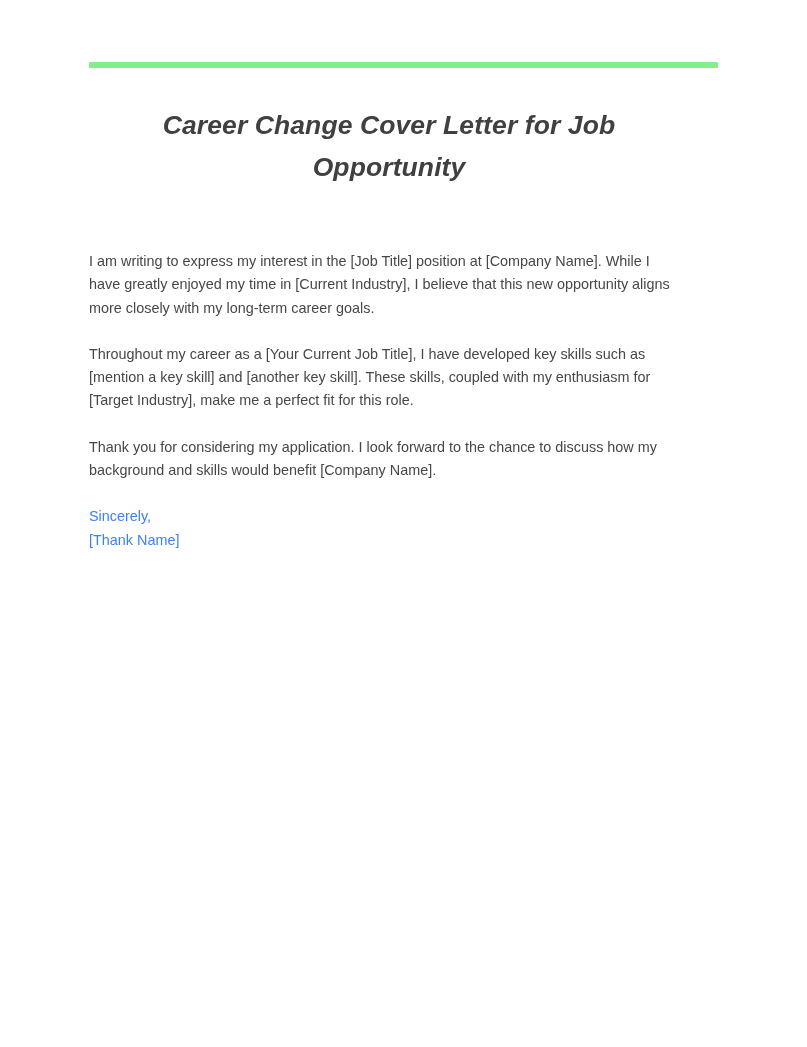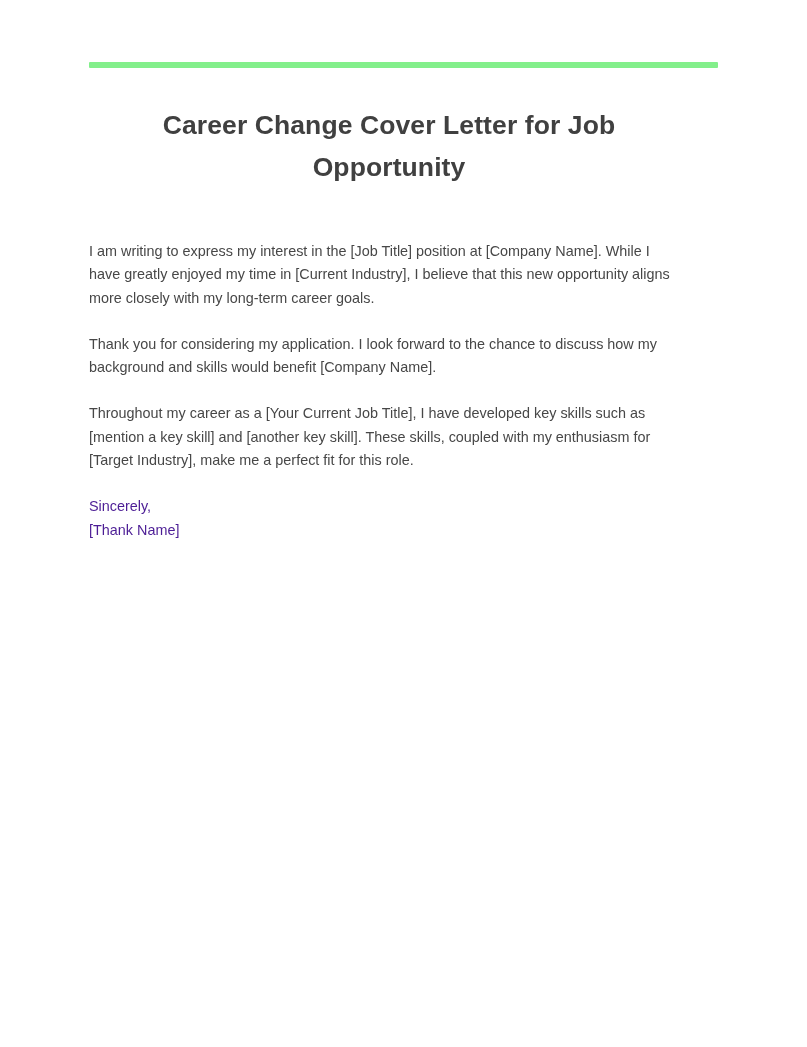--- a/index.html
+++ b/index.html
@@ -35,60 +35,61 @@
     left: 89px;
     top: 104px;
     width: 600px;
     margin: 0;
     text-align: center;
     font-size: 26.5px;
     font-weight: bold;
     line-height: 42px;
     color: #404040;
     letter-spacing: 0.1px;
+    font-style: italic;
   }
   .body-block {
     position: absolute;
     left: 89px;
     top: 240px;
     width: 582px;
   }
   .para {
-    margin: 0 0 23px 0;
+    margin: 10px 0 23px 0;
     font-size: 14.4px;
     line-height: 23.3px;
     color: #474747;
     text-align: left;
   }
   .para:last-child {
     margin-bottom: 0;
   }
   .signoff {
     margin: 0;
     font-size: 14.4px;
     line-height: 23.3px;
-    color: #4c1d95;
+    color: #3b82f6;
   }
   .signoff-line {
     display: block;
   }
 </style>
 </head>
 <body>
 
 <div class="page">
 
   <div class="top-rule" style="background: rgb(131, 239, 139);"></div>
 
   <h1 class="doc-title">Career Change Cover Letter for Job Opportunity</h1>
 
   <div class="body-block">
     <p class="para">I am writing to express my interest in the [Job Title] position at [Company Name]. While I have greatly enjoyed my time in [Current Industry], I believe that this new opportunity aligns more closely with my long-term career goals.</p>
+    <p class="para">Throughout my career as a [Your Current Job Title], I have developed key skills such as [mention a key skill] and [another key skill]. These skills, coupled with my enthusiasm for [Target Industry], make me a perfect fit for this role.</p>
     <p class="para">Thank you for considering my application. I look forward to the chance to discuss how my background and skills would benefit [Company Name].</p>
-    <p class="para">Throughout my career as a [Your Current Job Title], I have developed key skills such as [mention a key skill] and [another key skill]. These skills, coupled with my enthusiasm for [Target Industry], make me a perfect fit for this role.</p>
 
     <p class="signoff">
       <span class="signoff-line">Sincerely,</span>
       <span class="signoff-line">[Thank Name]</span>
     </p>
   </div>
 
 </div>
 
 </body></html>

